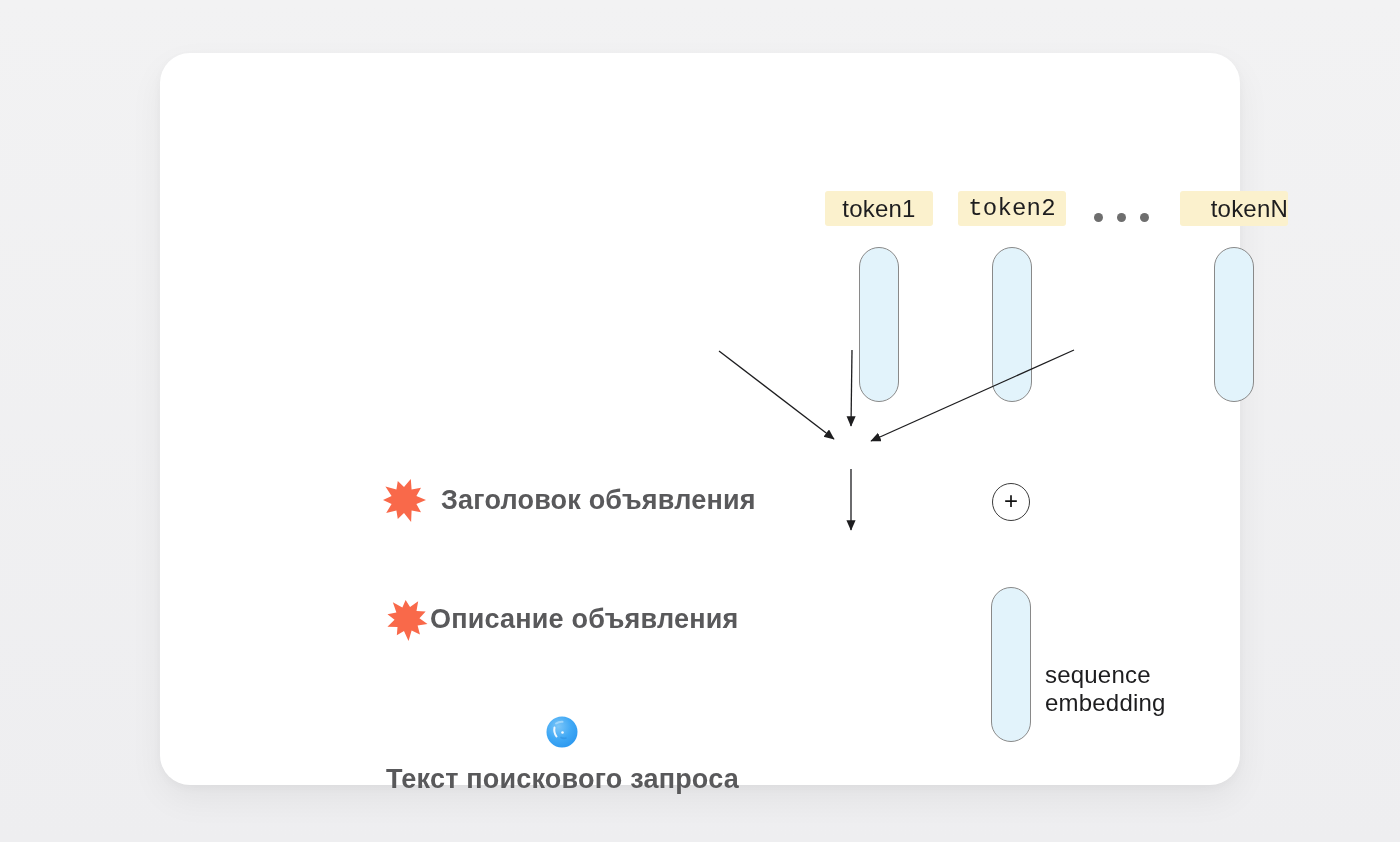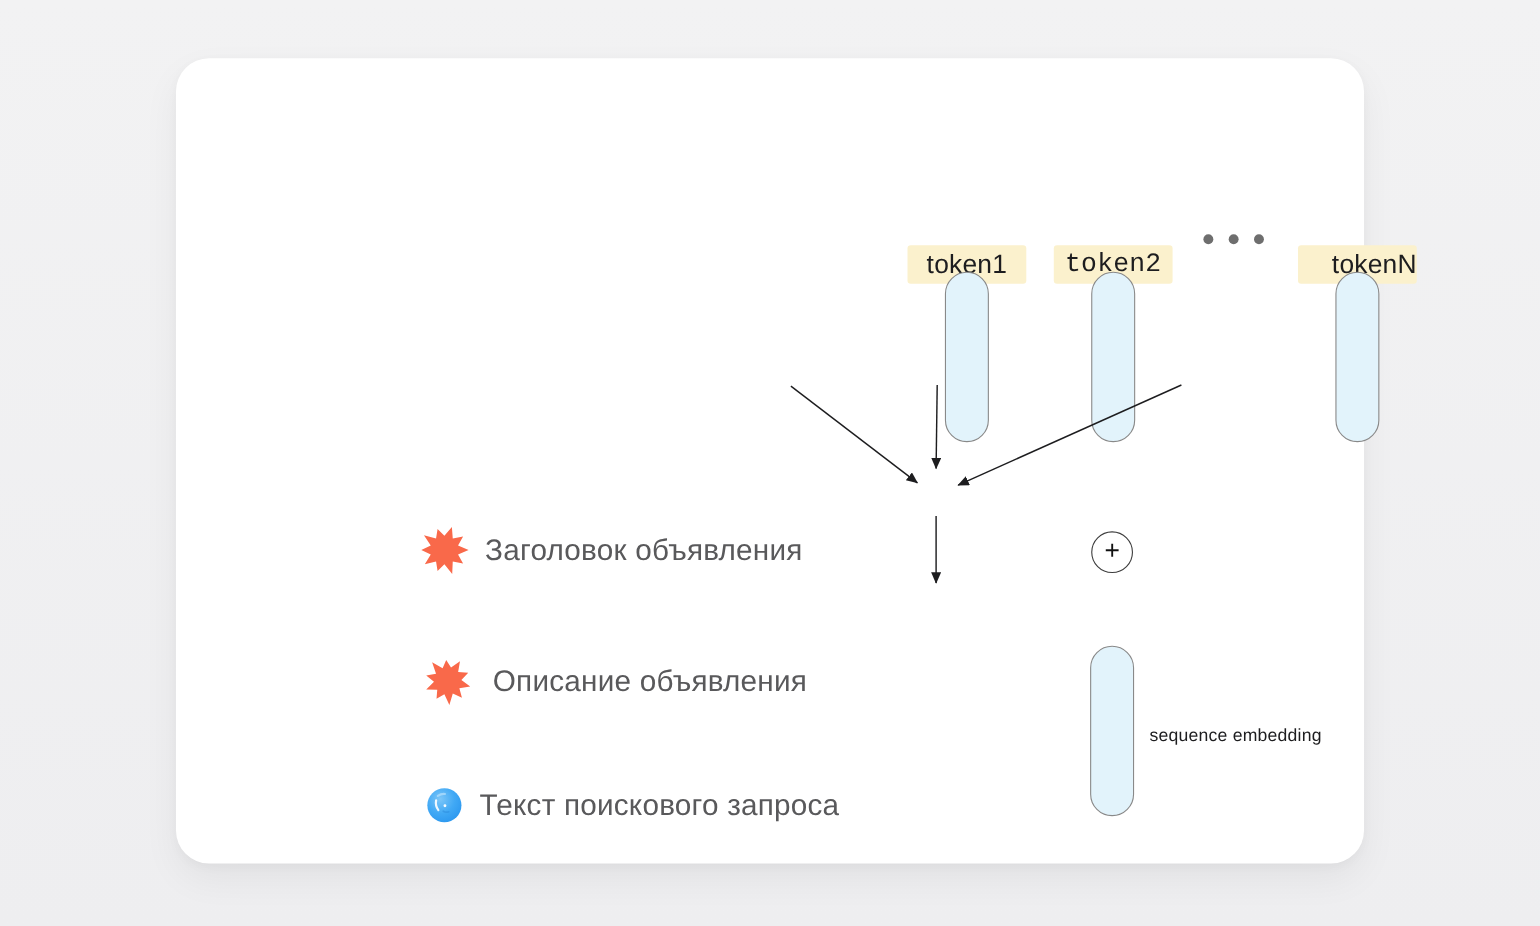--- a/index.html
+++ b/index.html
@@ -27,21 +27,20 @@
     position: absolute;
     top: 138px;
     width: 108px; height: 35px;
     background: #fbf1cd;
     border-radius: 3px;
     color: #1d1d1f;
     font-size: 24px;
     line-height: 35px;
     text-align: center;
     letter-spacing: 0.2px;
-    margin-top: 32px;
   }
   .token-label.t1 { left: 665px; }
   .token-label.t2 { left: 798px; font-family: Liberation Mono, monospace; }
   .token-label.tn { left: 1020px; text-align: right; }
   
   .dots {
     position: absolute;
     left: 934px; top: 160px;
     display: flex; gap: 14px; align-items: center;
   }
@@ -81,40 +80,40 @@
     position: absolute;
     left: 0; top: 0;
     width: 1400px; height: 842px;
     pointer-events: none;
     z-index: 1;
   }
   
   .seq-label {
     position: absolute;
     left: 885px; top: 608px;
-    font-size: 16px;
+    font-size: 24px;
     color: #1d1d1f;
     letter-spacing: 0.2px;
   }
   
   .legend-row {
     position: absolute;
     display: flex;
     align-items: center;
   }
   .legend-row .legend-text {
     font-size: 27px;
-    font-weight: normal;
+    font-weight: bold;
     color: #59595b;
     letter-spacing: 0.2px;
     white-space: nowrap;
   }
   .legend-row.r1 { left: 220px; top: 423px; gap: 13px; }
-  .legend-row.r2 { left: 224px; top: 543px; gap: 18px; }
-  .legend-row.r3 { left: 226px; top: 661px; gap: 14px; }
+  .legend-row.r2 { left: 224px; top: 543px; }
+  .legend-row.r3 { left: 226px; top: 661px; gap: 14px; flex-direction: column; }
   .licon { flex: 0 0 auto; display: block; }
 </style>
 </head>
 <body>
 
 <div class="canvas">
   <div class="card">
 
     <div class="token-label t1">token1</div>
     <div class="token-label t2">token2</div>

